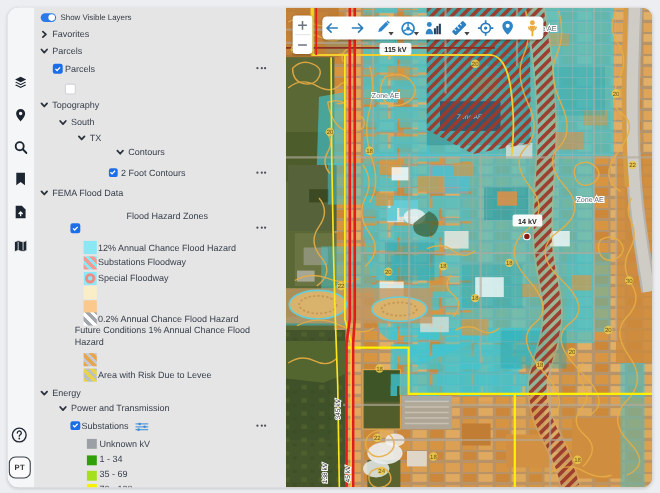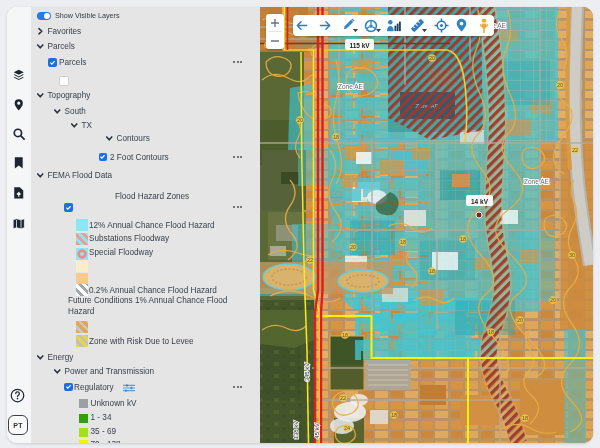--- a/index.html
+++ b/index.html
@@ -133,35 +133,35 @@
         </svg></div>
     <div class="row" style="left:58px;top:239.5px;">Special Floodway</div>
     <div class="sw" style="left:45px;top:252.5px;background:#faeec8;"></div>
     <div class="sw" style="left:45px;top:266px;background:#fbc98c;"></div>
     <div class="row" style="left:58px;top:278px;">0.2% Annual Chance Flood Hazard</div>
     <div class="sw" style="left:45px;top:277px;background:repeating-linear-gradient(45deg,#fdfdfd 0 3px,#a2a7ad 3px 6.2px);"></div>
     <div class="row" style="left:37px;top:288px;">Future Conditions 1% Annual Chance Flood</div>
     <div class="row" style="left:37px;top:298.5px;">Hazard</div>
     <div class="sw" style="left:45px;top:313.5px;background:repeating-linear-gradient(45deg,#e7a64e 0 3.2px,#c5c9ce 3.2px 6px);"></div>
     <div class="sw" style="left:45px;top:328px;background:repeating-linear-gradient(45deg,#e8d44a 0 3.2px,#bcc0c5 3.2px 6px);"></div>
-    <div class="row" style="left:58px;top:328.5px;">Zone with Risk Due to Levee</div>
+    <div class="row" style="left:58px;top:328.5px;">Area with Risk Due to Levee</div>
 
     <div class="row" style="left:5px;top:344.5px;"><svg class="chev" width="8.5" height="8.5" viewBox="0 0 10 10">
           <path d="M2 3.5L5 6.8 8 3.5" stroke="#2c333d" stroke-width="1.9" fill="none" stroke-linecap="round" stroke-linejoin="round"></path>
         </svg>Energy</div>
     <div class="row" style="left:22px;top:358.5px;"><svg class="chev" width="8.5" height="8.5" viewBox="0 0 10 10">
           <path d="M2 3.5L5 6.8 8 3.5" stroke="#2c333d" stroke-width="1.9" fill="none" stroke-linecap="round" stroke-linejoin="round"></path>
         </svg>Power and Transmission</div>
 
     <div class="cb" style="left:33px;top:375.7px;">
         <svg width="7" height="7" viewBox="0 0 10 10">
           <path d="M2 5.2l2.1 2.1L8 3.2" stroke="#fff" stroke-width="1.7" fill="none"></path>
         </svg>
       </div>
-    <div class="row" style="left:43px;top:374.5px;">Regulatory</div>
+    <div class="row" style="left:43px;top:374.5px;">Substations</div>
     <svg style="position:absolute;left:92px;top:376.5px" width="12" height="8" viewBox="0 0 12 8">
         <path d="M0 1.4h12M0 4h12M0 6.6h12" stroke="#5a9bd8" stroke-width="1.1"></path>
         <circle cx="4" cy="1.4" r="1.2" fill="#3f8fd8"></circle>
         <circle cx="8.5" cy="4" r="1.2" fill="#3f8fd8"></circle>
         <circle cx="3" cy="6.6" r="1.2" fill="#3f8fd8"></circle>
       </svg>
     <div class="dots" style="top:378.5px;">
         <i></i>
         <i></i>
         <i></i>

